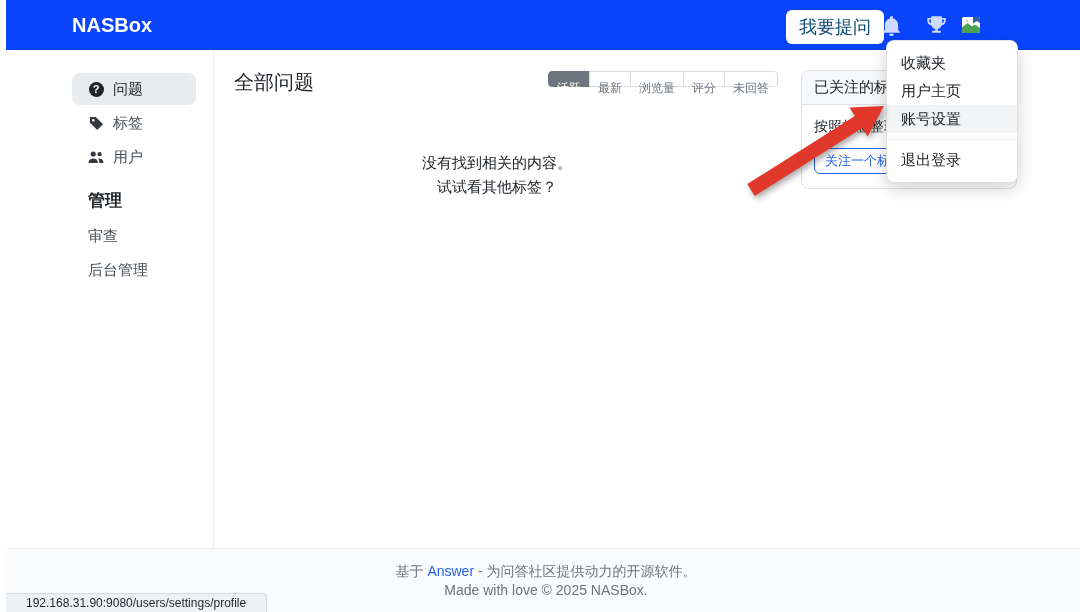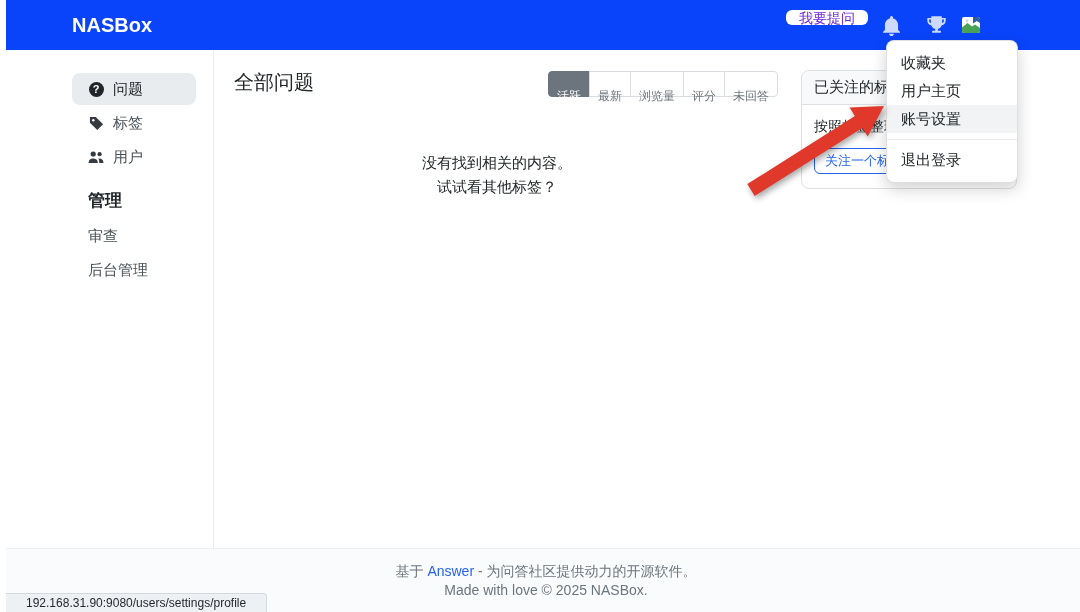--- a/index.html
+++ b/index.html
@@ -7,22 +7,22 @@
   body { font-family:"Liberation Sans", sans-serif; background:#fff; }
   .page { position:relative; width:1080px; height:612px; overflow:hidden; background:#fff;margin-left:6px; }
 
   
   .navbar { position:absolute; left:0; top:0; width:1080px; height:50px; background:#0a44fa; z-index:10; }
   .brand { position:absolute; left:66px; top:0; line-height:50px; color:#fff; font-size:20px; font-weight:bold; cursor:pointer; }
   .search { position:absolute; left:175px; top:10px; width:337px; height:30px; border-radius:6px;
             background:rgba(255,255,255,.18); border:1px solid rgba(255,255,255,.38);
             color:#fff; font-size:14px; padding:0 12px; outline:none; font-family:inherit; }
   .search::placeholder { color:rgba(255,255,255,.85); }
-  .ask-btn { position:absolute; left:780px; top:10px; height:15px; padding:0 13px; border:none;
-             border-radius:6px; background:#fff; color:#6d28d9; font-size:14px; cursor:pointer; font-family:inherit; }
+  .ask-btn { position:absolute; left:780px; top:10px; height:34px; padding:0 13px; border:none;
+             border-radius:6px; background:#fff; color:#0c4a6e; font-size:18px; cursor:pointer; font-family:inherit; }
   .nav-icon { position:absolute; top:13px; width:24px; height:24px; display:inline-flex; align-items:center; justify-content:center; cursor:pointer; }
   .nav-icon.bell { left:873px; }
   .nav-icon.trophy { left:918px; }
   .avatar { position:absolute; left:953px; top:13px; width:24px; height:24px; cursor:pointer; display:inline-flex; align-items:center; justify-content:center; }
 
   
   .v-divider { position:absolute; left:207px; top:50px; width:1px; height:498px; background:#ececee; }
 
   
   .sidebar { position:absolute; left:66px; top:73px; width:124px; }
@@ -33,21 +33,21 @@
   .q-circle { width:15px; height:15px; border-radius:50%; background:#212529; color:#fff; font-size:11px;
               font-weight:bold; display:inline-flex; align-items:center; justify-content:center; }
   .side-heading { margin-top:20px; padding-left:16px; font-size:17px; font-weight:bold; color:#212529; height:16px; line-height:16px; }
   .side-admin { display:flex; align-items:center; height:30px; padding-left:16px; font-size:15px; color:#495057; cursor:pointer; }
   .side-admin.first { margin-top:12px; }
   .side-admin + .side-admin { margin-top:4px;text-align:center; }
 
   
   .page-title { position:absolute; left:228px; top:69px; font-size:20px; font-weight:500; color:#212529; }
   .filter-group { position:absolute; top:71px; right:308px; display:inline-flex; }
-  .filter-btn { height:22px; line-height:24px; padding:12px 8px; font-size:12px; color:#6f777e;
+  .filter-btn { height:16px; line-height:24px; padding:4px 8px; font-size:12px; color:#6f777e;
                 background:#fff; border:1px solid #d9dde1; cursor:pointer; margin-left:-1px; font-family:inherit; }
   .filter-btn.first { border-radius:4px 0 0 4px; margin-left:0; }
   .filter-btn.last { border-radius:0 4px 4px 0; }
   .filter-btn.active { background:#6c757d; border-color:#6c757d; color:#fff; }
   .empty-state { position:absolute; left:208px; top:151px; width:566px; text-align:center;
                  font-size:15px; color:#212529; line-height:24px; }
 
   
   .tags-card { position:absolute; left:795px; top:70px; width:216px; background:#fff;
                border:1px solid #dde0e4; border-radius:8px; z-index:5; }

